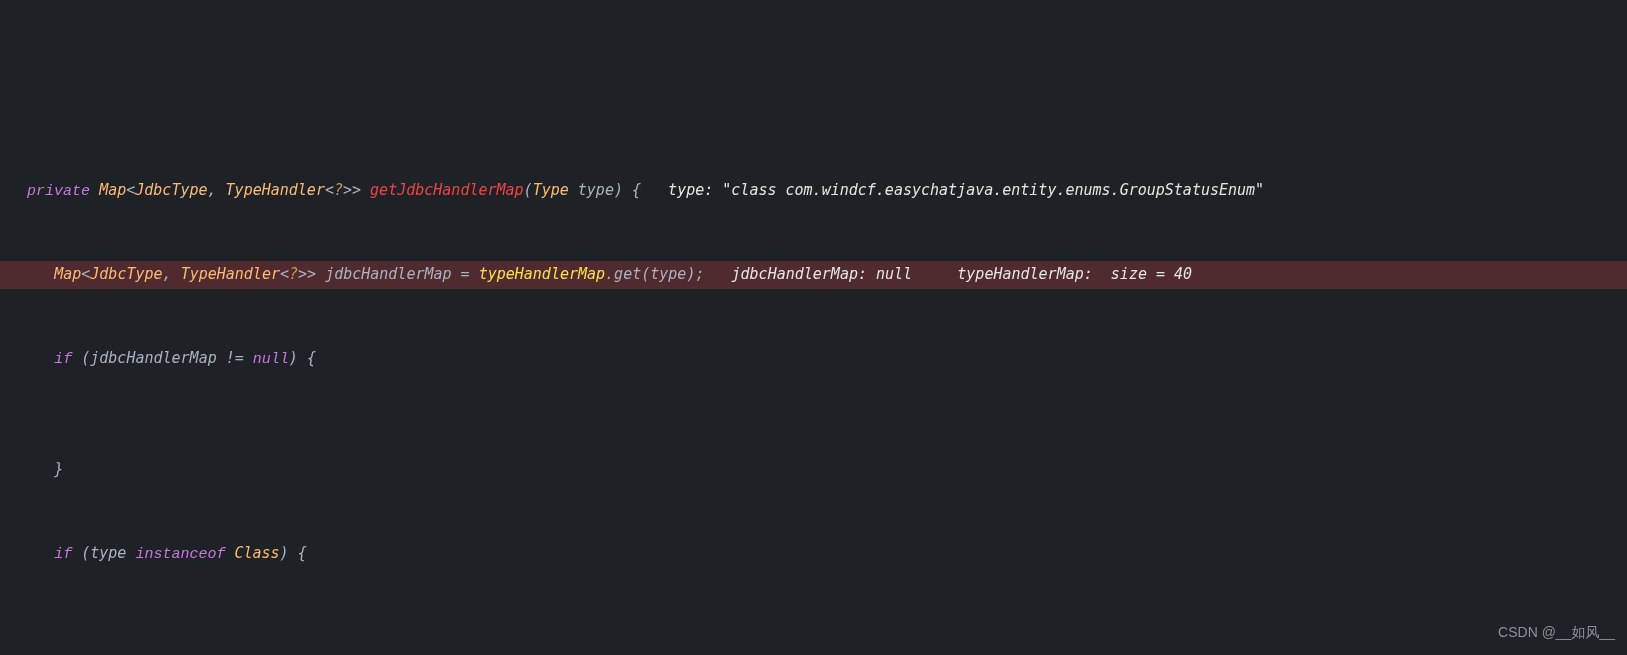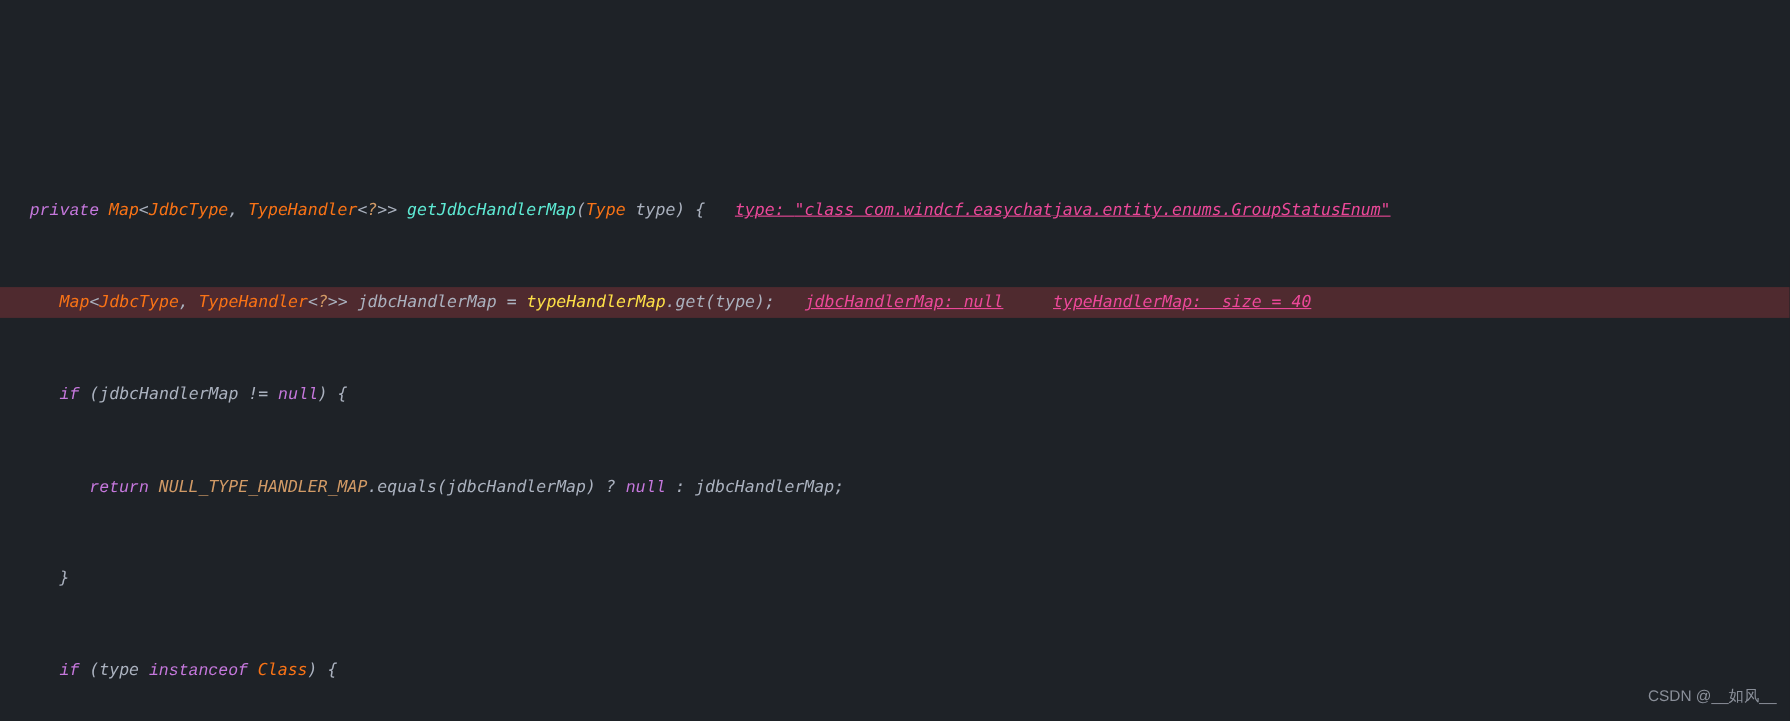--- a/index.html
+++ b/index.html
@@ -21,28 +21,28 @@
     padding-top: 10px;
   }
   .line {
     height: 27.9px;
     position: relative;
   }
   .line-bg-red {
     background: rgba(120, 50, 55, 0.55);
   }
   .kw { color: #c678dd; font-family: Liberation Mono, monospace; }       
-  .type { color: #f97316; }      
-  .method { color: #5eead4; }
+  .type { color: #fdba74; }      
+  .method { color: #ef4444; }
   .var { color: #fde047; }       
   .varlocal { color: #abb2bf; }
   .punct { color: #abb2bf; }
   .field { color: #d19a66; }
   .qmark { color: #d19a66; }
-  .hint { color: #ec4899; font-style: italic; text-decoration: underline; }
+  .hint { color: #e5e5e5; font-style: italic; }
   .watermark {
     position: absolute;
     bottom: 8px;
     right: 12px;
     color: #8a8f99;
     font-style: normal;
     font-size: 14px;
     font-family: sans-serif;
   }
 </style>
@@ -52,21 +52,20 @@
 
 
 <div class="editor">
 
 <div class="line">   <span class="kw">private</span> <span class="type">Map</span><span class="punct">&lt;</span><span class="type">JdbcType</span><span class="punct">, </span><span class="type">TypeHandler</span><span class="punct">&lt;</span><span class="qmark">?</span><span class="punct">&gt;&gt; </span><span class="method">getJdbcHandlerMap</span><span class="punct">(</span><span class="type">Type</span> <span class="varlocal">type</span><span class="punct">) </span><span class="punct">{</span>   <span class="hint">type: </span><span class="hint">"class com.windcf.easychatjava.entity.enums.GroupStatusEnum"</span></div>
 
 <div class="line line-bg-red">      <span class="type">Map</span><span class="punct">&lt;</span><span class="type">JdbcType</span><span class="punct">, </span><span class="type">TypeHandler</span><span class="punct">&lt;</span><span class="qmark">?</span><span class="punct">&gt;&gt; </span><span class="varlocal">jdbcHandlerMap</span> <span class="punct">=</span> <span class="var">typeHandlerMap</span><span class="punct">.get(</span><span class="varlocal">type</span><span class="punct">);</span>   <span class="hint">jdbcHandlerMap: </span><span class="hint">null</span>     <span class="hint">typeHandlerMap: </span><span class="hint"> size = 40</span></div>
 
 <div class="line">      <span class="kw">if</span><span class="punct"> (</span><span class="varlocal">jdbcHandlerMap</span><span class="punct"> != </span><span class="kw">null</span><span class="punct">) {</span></div>
 
-<div class="line">         <span class="kw">return</span> <span class="field">NULL_TYPE_HANDLER_MAP</span><span class="punct">.equals(</span><span class="varlocal">jdbcHandlerMap</span><span class="punct">) ? </span><span class="kw">null</span><span class="punct"> : </span><span class="varlocal">jdbcHandlerMap</span><span class="punct">;</span></div>
 
 <div class="line">      <span class="punct">}</span></div>
 
 <div class="line">      <span class="kw">if</span><span class="punct"> (</span><span class="varlocal">type</span><span class="kw"> instanceof </span><span class="type">Class</span><span class="punct">) {</span></div>
 
 
 
 
 
 

